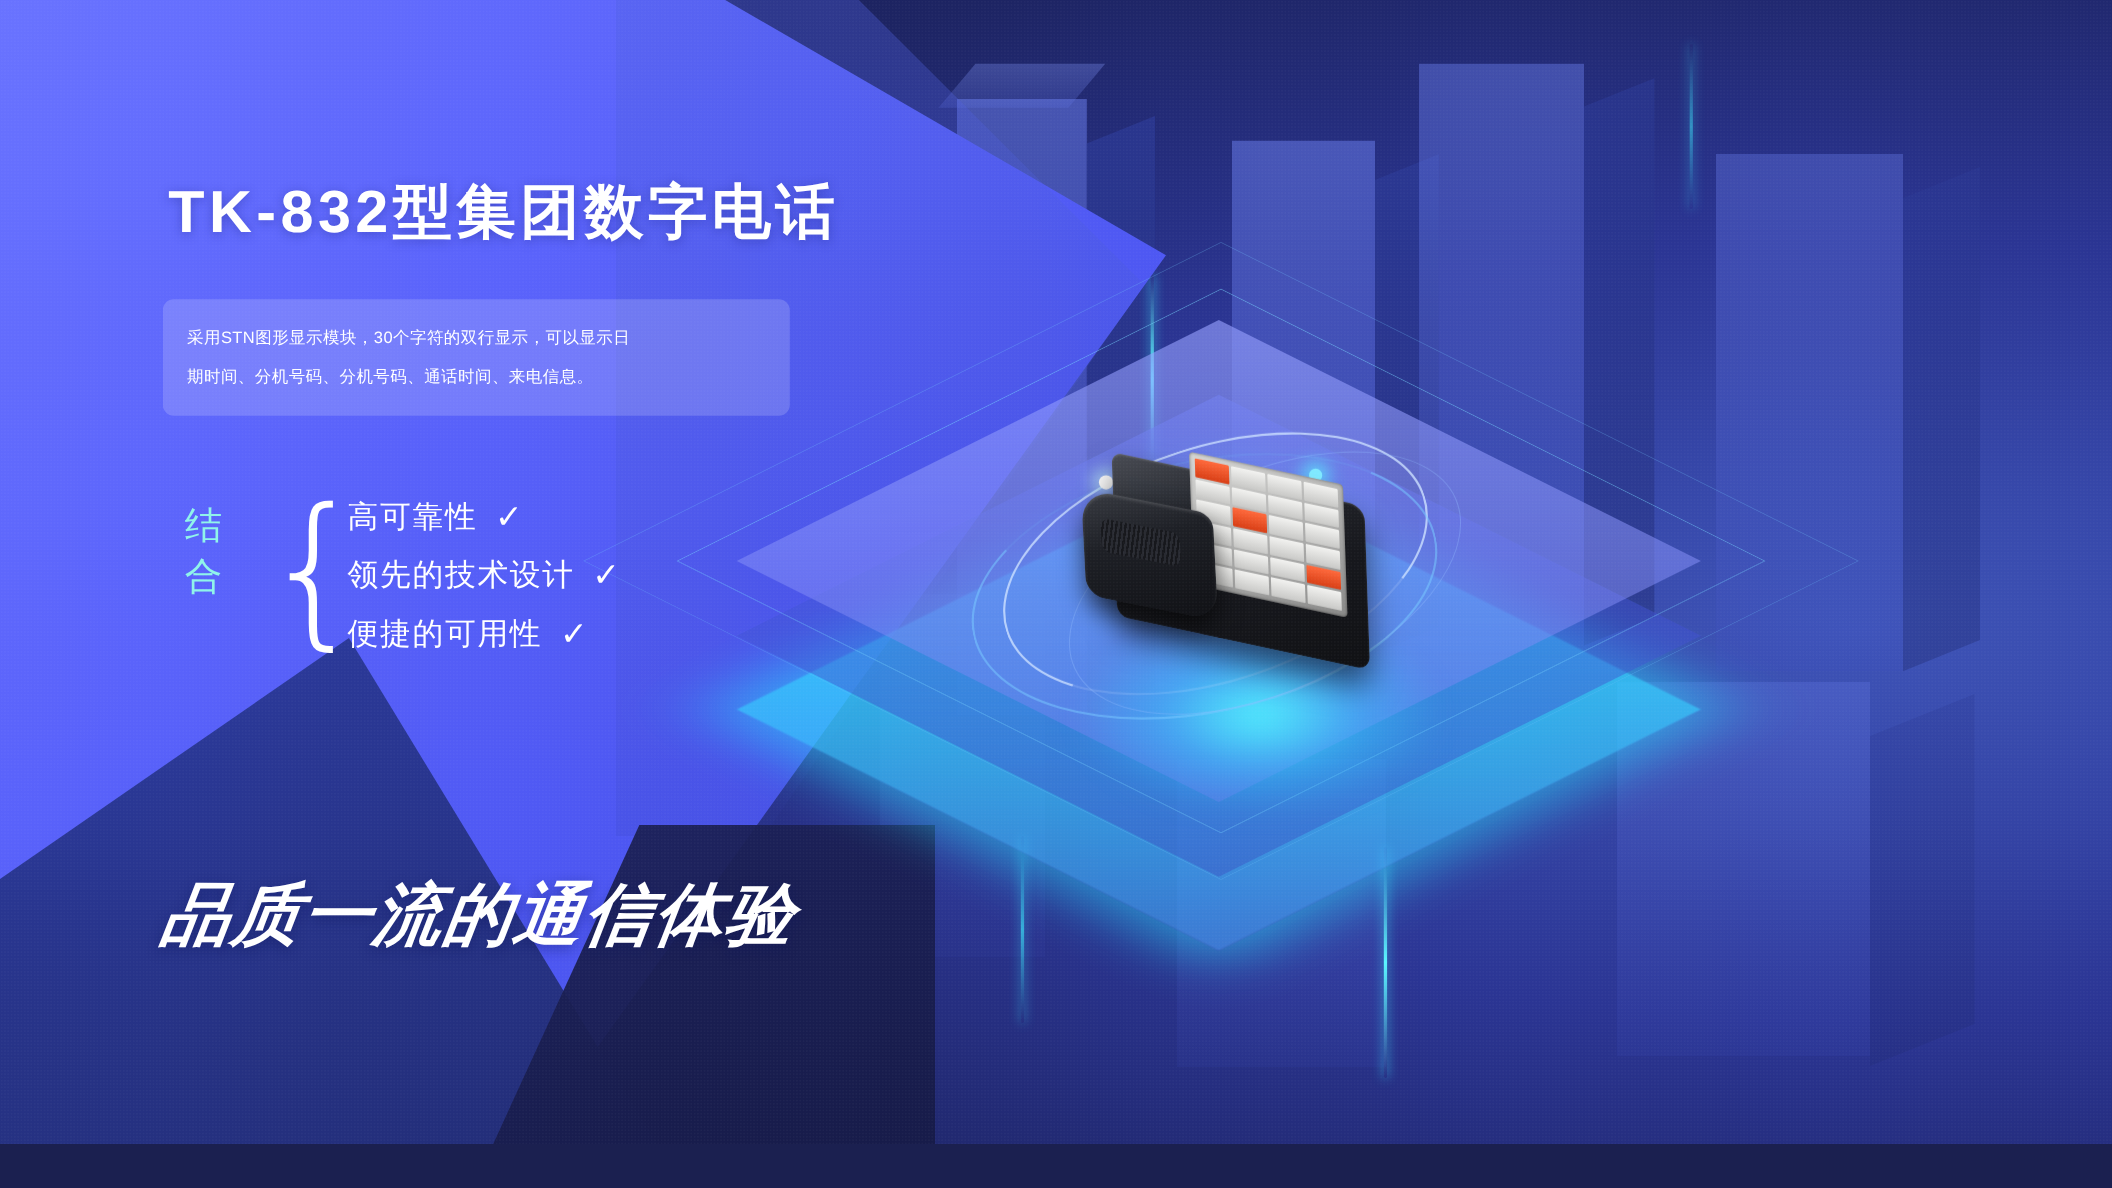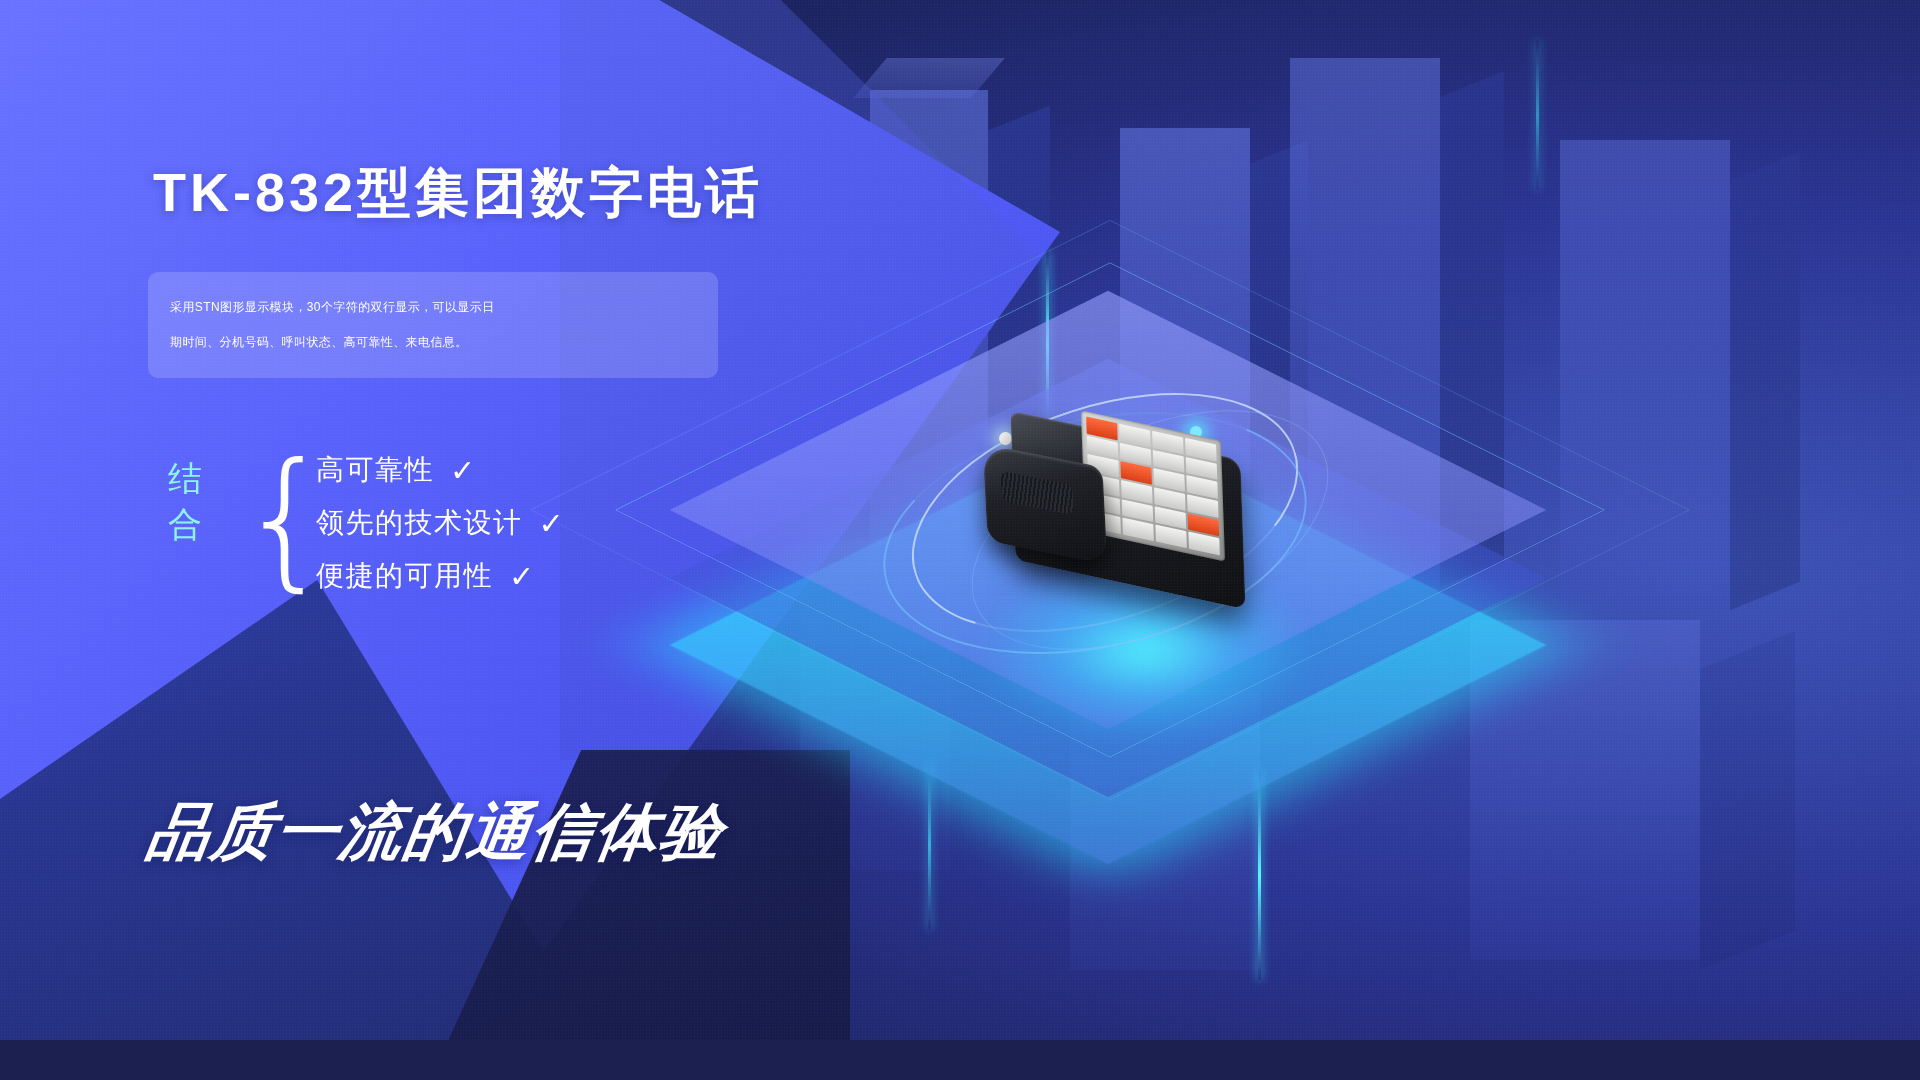--- a/index.html
+++ b/index.html
@@ -144,21 +144,21 @@
     letter-spacing:4px; white-space:nowrap;
     text-shadow:0 2px 10px rgba(20,30,120,.35);
   }
   .descbox{
     position:absolute; left:148px; top:272px; width:570px; height:106px;
     background:rgba(255,255,255,.17);
     border-radius:10px;
   }
   .descbox p{
     position:absolute; left:22px; top:18px; width:528px;
-    color:#ffffff; font-size:12px; line-height:35px; letter-spacing:.4px;
+    color:#ffffff; font-size:15px; line-height:35px; letter-spacing:.4px;
   }
 
   .combine{
     position:absolute; left:168px; top:455px;
     width:46px; font-size:34px; line-height:46px; color:#8ff4ea;
     letter-spacing:2px; text-align:left;
   }
   .brace{
     position:absolute; left:238px; top:443px;
     font-size:150px; line-height:150px; color:#ffffff; font-weight:300;
@@ -268,21 +268,21 @@
     </div>
     <div class="ph-handset"></div>
     <div class="ph-grip"></div>
   </div>
 
   <div class="title">TK-832型集团数字电话</div>
 
   <div class="descbox">
     <p>
       <span>采用STN图形显示模块，30个字符的双行显示，可以显示日</span><br>
-      <span>期时间、分机号码、呼叫状态、高可靠性、来电信息。</span>
+      <span>期时间、分机号码、分机号码、通话时间、来电信息。</span>
     </p>
   </div>
 
   <div class="combine">结合</div>
   <div class="brace">{</div>
 
   <div class="feats">
     <div class="feat">
       <span class="t">高可靠性</span>
       <span class="ck">✓</span>

